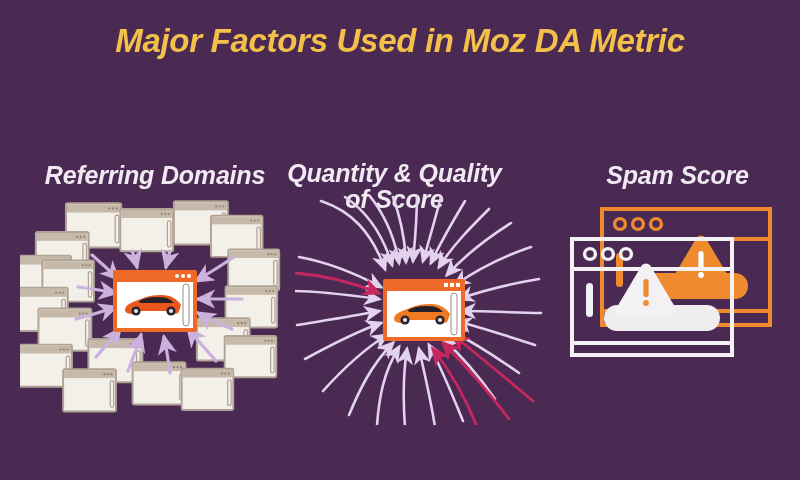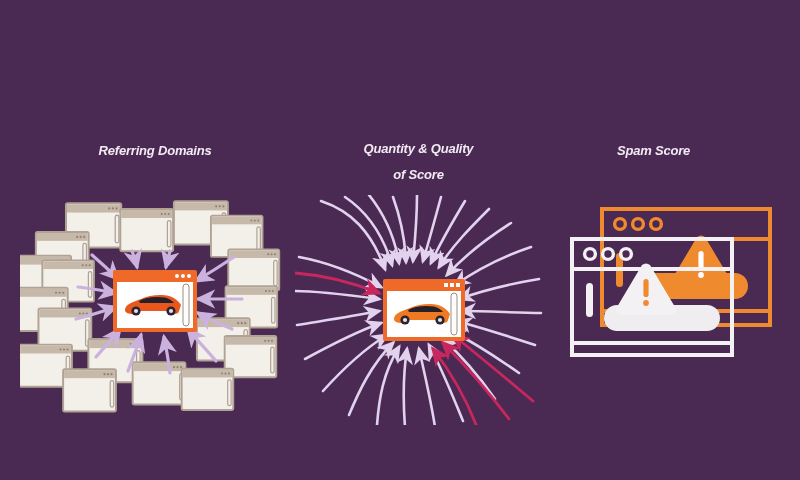--- a/index.html
+++ b/index.html
@@ -34,46 +34,48 @@
     letter-spacing: -0.3px;
     color: #f3c04a;
     font-family: "Liberation Sans", sans-serif;
   }
 
   
   .col-heading {
     position: absolute;
     text-align: center;
     color: #f2eaf3;
-    font-size: 13px;
+    font-size: 25px;
     font-weight: bold;
     font-style: italic;
     line-height: 26px;
     letter-spacing: -0.2px;
+    margin-top: 24px;
   }
   #heading-referring  { left: 10px;  top: 138px; width: 290px; }
-  #heading-quantity   { left: 291px; top: 136px; width: 255px; }
-  #heading-spam       { left: 531px; top: 138px; width: 245px; }
+  #heading-quantity   { left: 267px; top: 136px; width: 255px; }
+  #heading-spam       { left: 555px; top: 138px; width: 245px; }
 
   
   .panel {
     position: absolute;
     top: 195px;
     height: 230px;
   }
   #panel-referring { left: 20px;  width: 270px; }
   #panel-quantity  { left: 295px; width: 250px; }
   #panel-spam      { left: 560px; width: 235px; }
   .panel svg { display: block; }
 </style>
 </head>
 <body>
 
 <div id="infographic">
 
+  <div class="main-title">Major Factors Used in Moz DA Metric</div>
 
   <div class="col-heading" id="heading-referring">Referring Domains</div>
 
   <div class="col-heading" id="heading-quantity">
     <span>Quantity &amp; Quality</span><br>
     <span>of Score</span>
   </div>
 
   <div class="col-heading" id="heading-spam">Spam Score</div>
 

